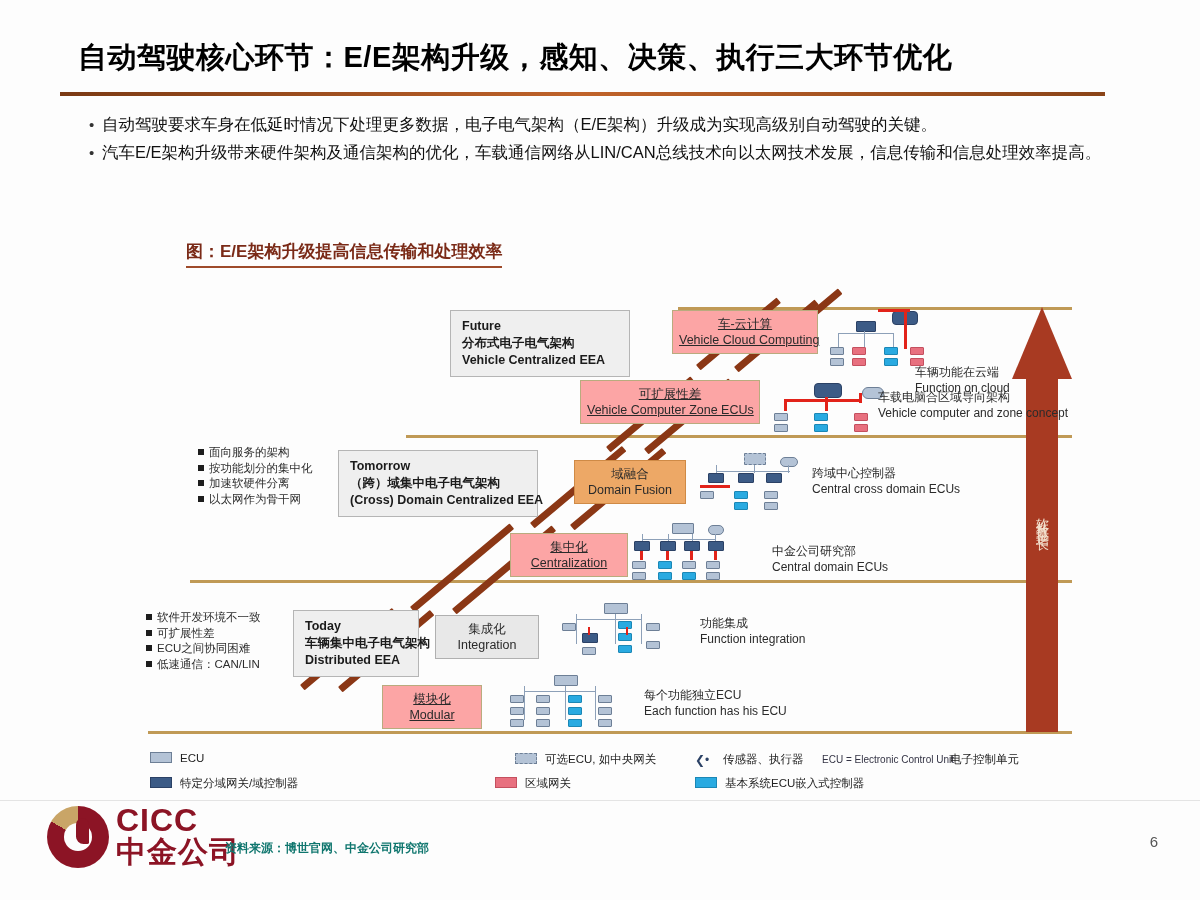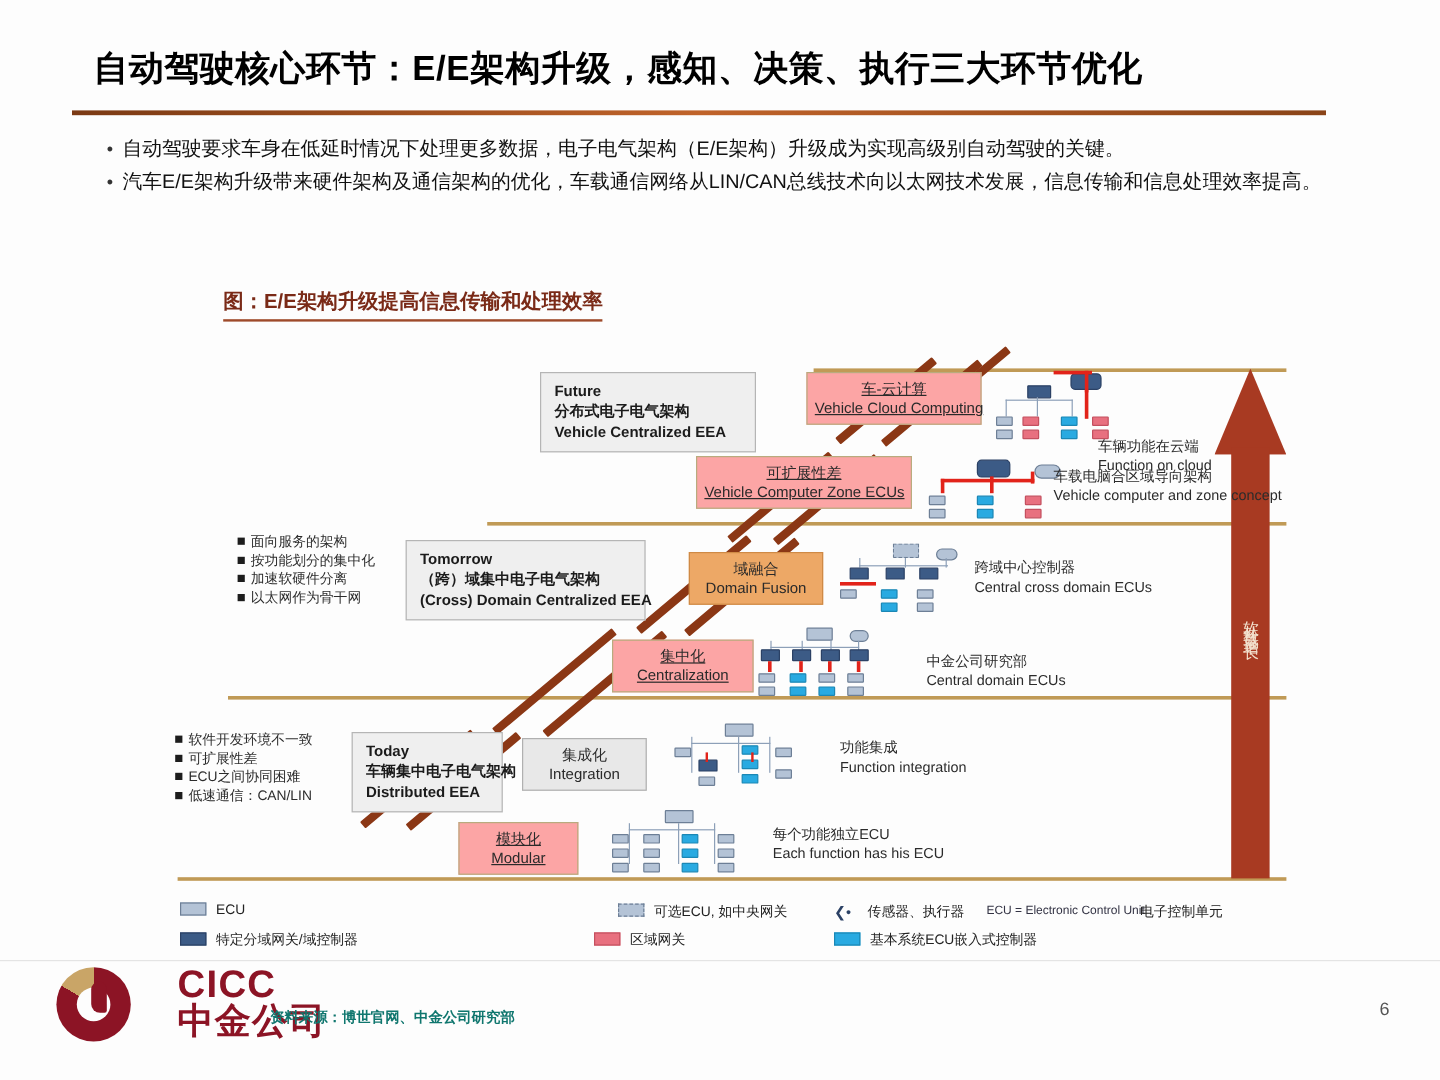--- a/index.html
+++ b/index.html
@@ -129,21 +129,21 @@
     background: conic-gradient(from 0deg, #8c1425 0deg 300deg, #c9a567 300deg 360deg);
   }
   .logo-hole {
     position: absolute; left: 17px; top: 17px; width: 28px; height: 28px;
     border-radius: 50%; background: #fdfdfd;
   }
   .logo-tail {
     position: absolute; left: 29px; top: 12px; width: 13px; height: 26px;
     background: #8c1425; border-radius: 7px 7px 2px 8px;
   }
-  .logo-text { position: absolute; left: 116px; top: 804px; margin-left: 32px; }
+  .logo-text { position: absolute; left: 116px; top: 804px; }
   .logo-cicc { font-size: 32px; font-weight: bold; color: #8c1425; letter-spacing: 1px; line-height: 32px; }
   .logo-cn   { font-size: 30px; font-weight: bold; color: #8c1425; letter-spacing: 1px; line-height: 32px; }
   .source { position: absolute; left: 225px; top: 840px; font-size: 12px; color: #0f766e; font-weight: bold; }
   .pageno { position: absolute; right: 42px; top: 833px; font-size: 15px; color: #555; }
 </style>
 </head>
 <body>
 
 <div class="slide">
 

